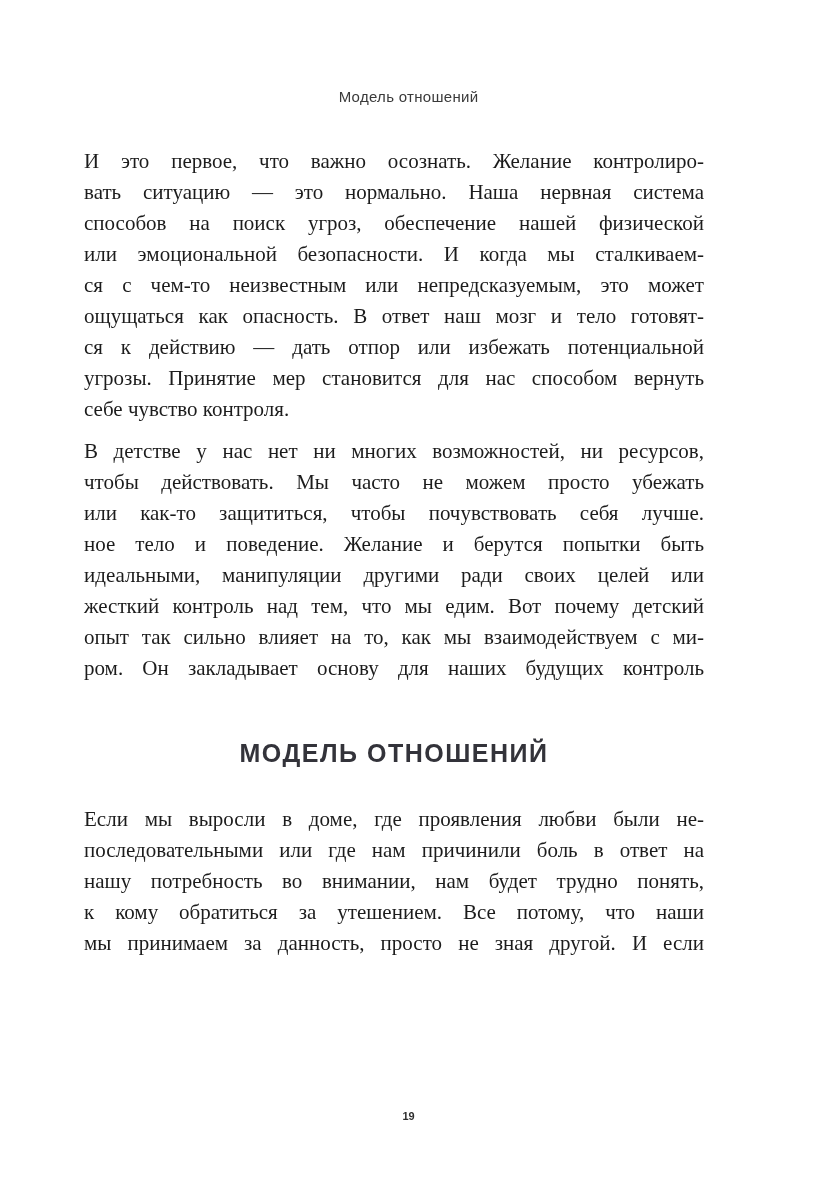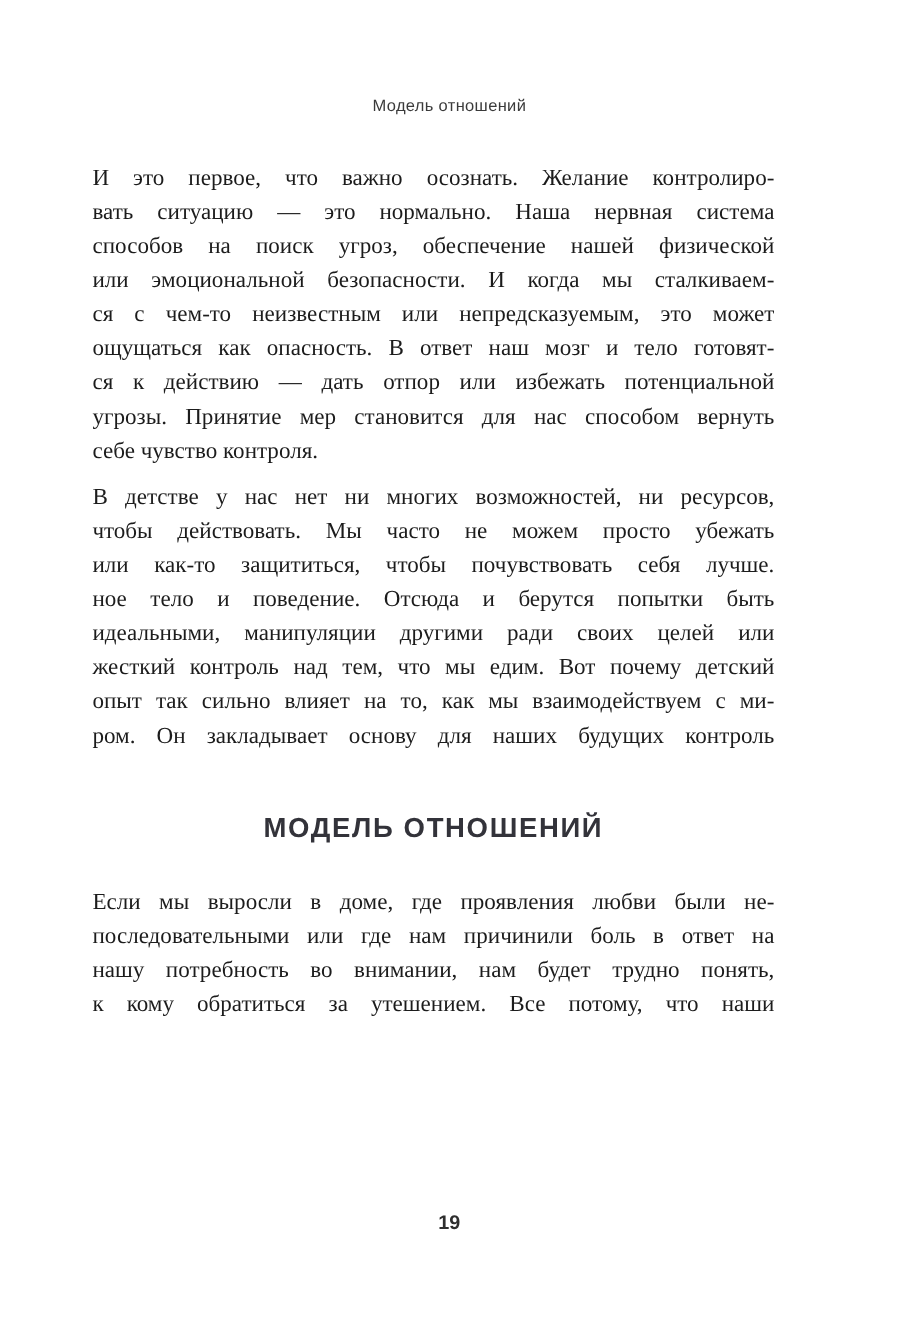--- a/index.html
+++ b/index.html
@@ -57,21 +57,21 @@
     margin: 54px 0 36px 0;
   }
   .page-number {
     position: absolute;
     bottom: 78px;
     left: 0;
     right: 0;
     text-align: center;
     font-family: "Liberation Sans", sans-serif;
     font-weight: bold;
-    font-size: 18px;
+    font-size: 11px;
     color: #2e2e2e;
   }
 </style>
 </head>
 <body>
 
 <div class="page">
 
   <div class="running-header">Модель отношений</div>
 
@@ -86,33 +86,34 @@
       <div class="line">ощущаться как опасность. В ответ наш мозг и тело готовят-</div>
       <div class="line">ся к действию — дать отпор или избежать потенциальной</div>
       <div class="line">угрозы. Принятие мер становится для нас способом вернуть</div>
       <div class="line last">себе чувство контроля.</div>
     </div>
 
     <div class="paragraph">
       <div class="line">В детстве у нас нет ни многих возможностей, ни ресурсов,</div>
       <div class="line">чтобы действовать. Мы часто не можем просто убежать</div>
       <div class="line">или как-то защититься, чтобы почувствовать себя лучше.</div>
-      <div class="line">ное тело и поведение. Отсюда и берутся попытки быть</div>
+      <div class="line">ное тело и поведение. Желание и берутся попытки быть</div>
       <div class="line">идеальными, манипуляции другими ради своих целей или</div>
       <div class="line">жесткий контроль над тем, что мы едим. Вот почему детский</div>
       <div class="line">опыт так сильно влияет на то, как мы взаимодействуем с ми-</div>
       <div class="line">ром. Он закладывает основу для наших будущих контроль</div>
     </div>
 
     <h2 class="section-heading">МОДЕЛЬ ОТНОШЕНИЙ</h2>
 
     <div class="paragraph">
       <div class="line">Если мы выросли в доме, где проявления любви были не-</div>
       <div class="line">последовательными или где нам причинили боль в ответ на</div>
       <div class="line">нашу потребность во внимании, нам будет трудно понять,</div>
       <div class="line">к кому обратиться за утешением. Все потому, что наши</div>
+      <div class="line">мы принимаем за данность, просто не зная другой. И если</div>
     </div>
 
   </div>
 
   <div class="page-number">19</div>
 
 </div>
 
 </body></html>

